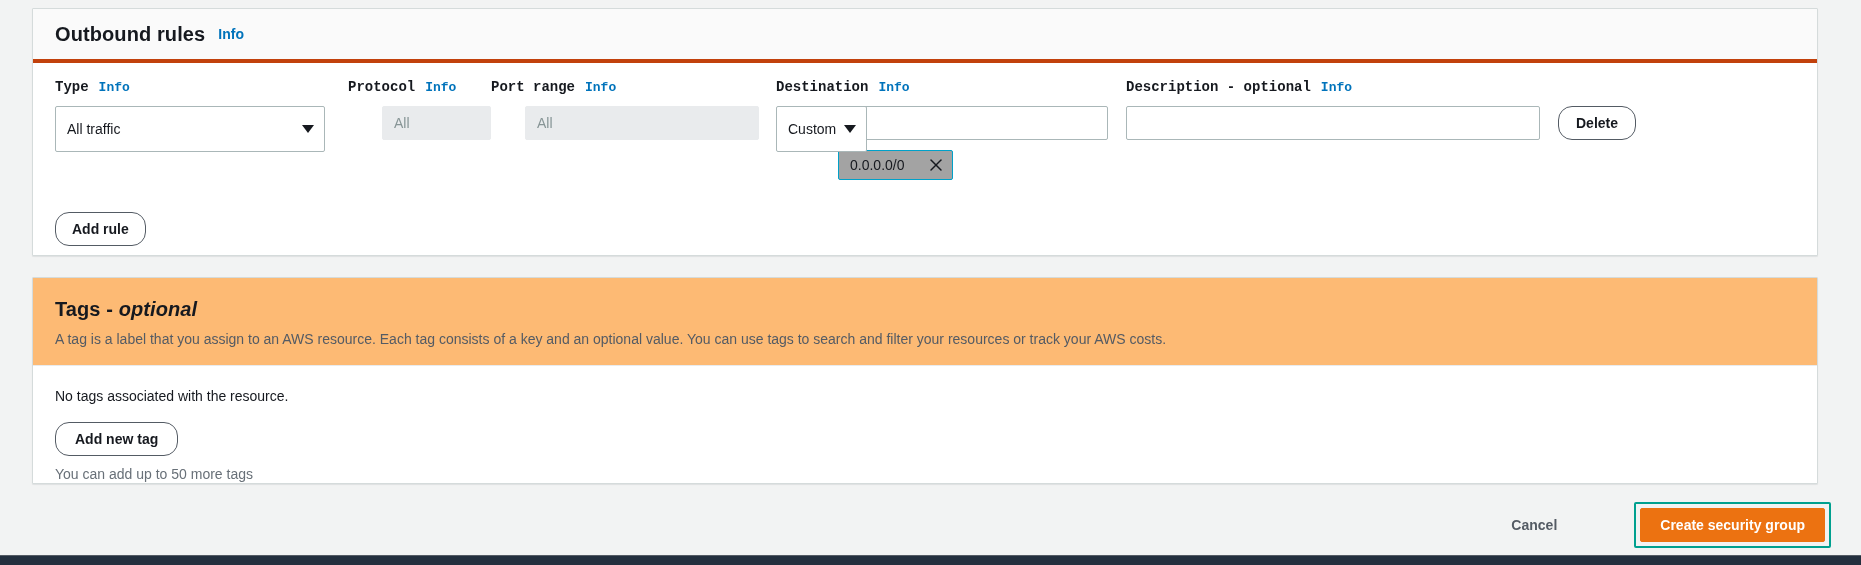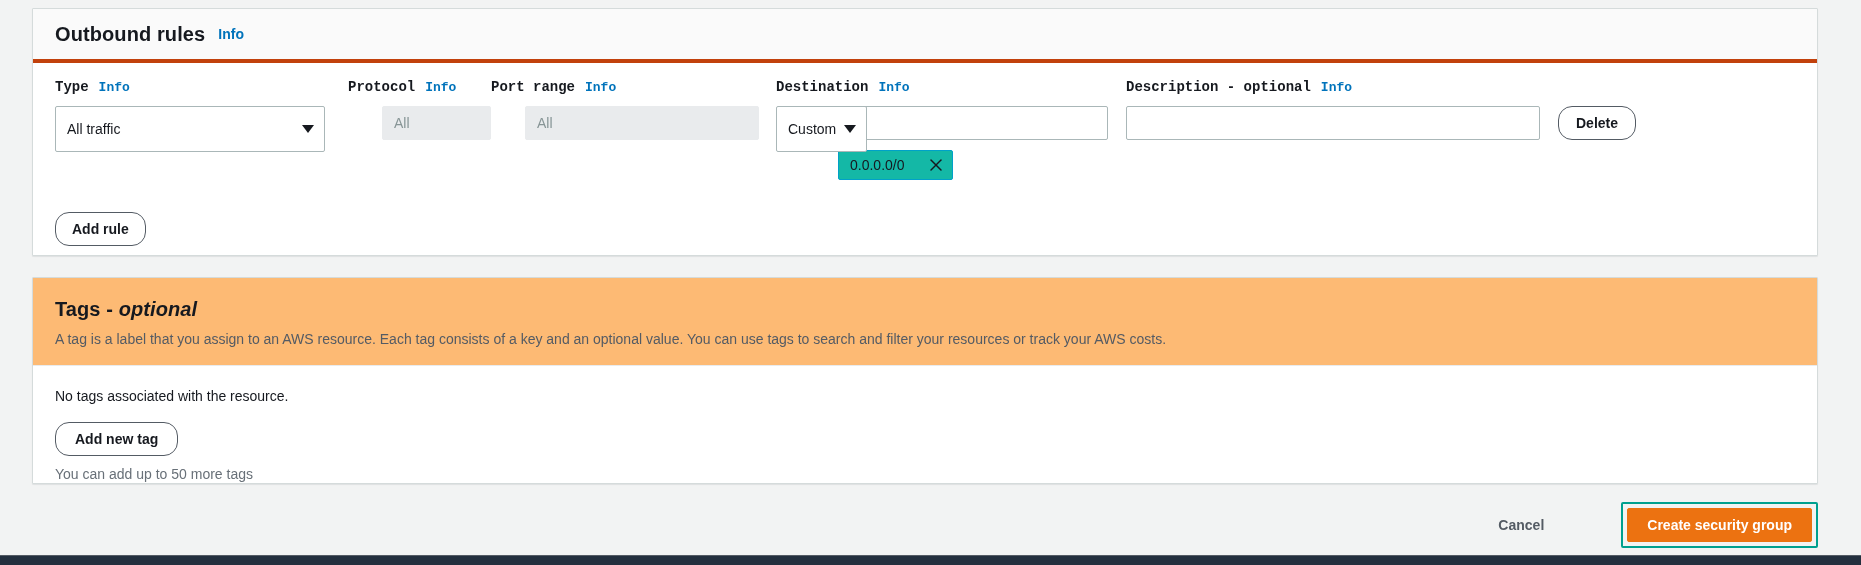--- a/index.html
+++ b/index.html
@@ -183,21 +183,21 @@
   }
 
   
   .token {
     display: inline-flex;
     align-items: center;
     gap: 24px;
     margin-top: 10px;
     height: 30px;
     padding: 0 9px 0 11px;
-    background: #14b8a6;
+    background: #a3a3a3;
     border: 1px solid #00a1c9;
     border-radius: 2px;
     font-size: 14px;
     color: #16191f;
   }
   .token-x {
     cursor: pointer;
     line-height: 0;
     display: inline-flex;
     align-items: center;
@@ -238,21 +238,21 @@
   
   .footer {
     position: absolute;
     left: 0;
     right: 0;
     bottom: 10px;
     height: 60px;
     display: flex;
     align-items: center;
     justify-content: flex-end;
-    padding-right: 43px;
+    padding-right: 30px;
     gap: 0px;
   }
   .btn-cancel {
     background: transparent;
     border: 1px solid transparent;
     color: #545b64;
     font-size: 14px;
     font-weight: bold;
     height: 34px;
     padding: 0 20px;

